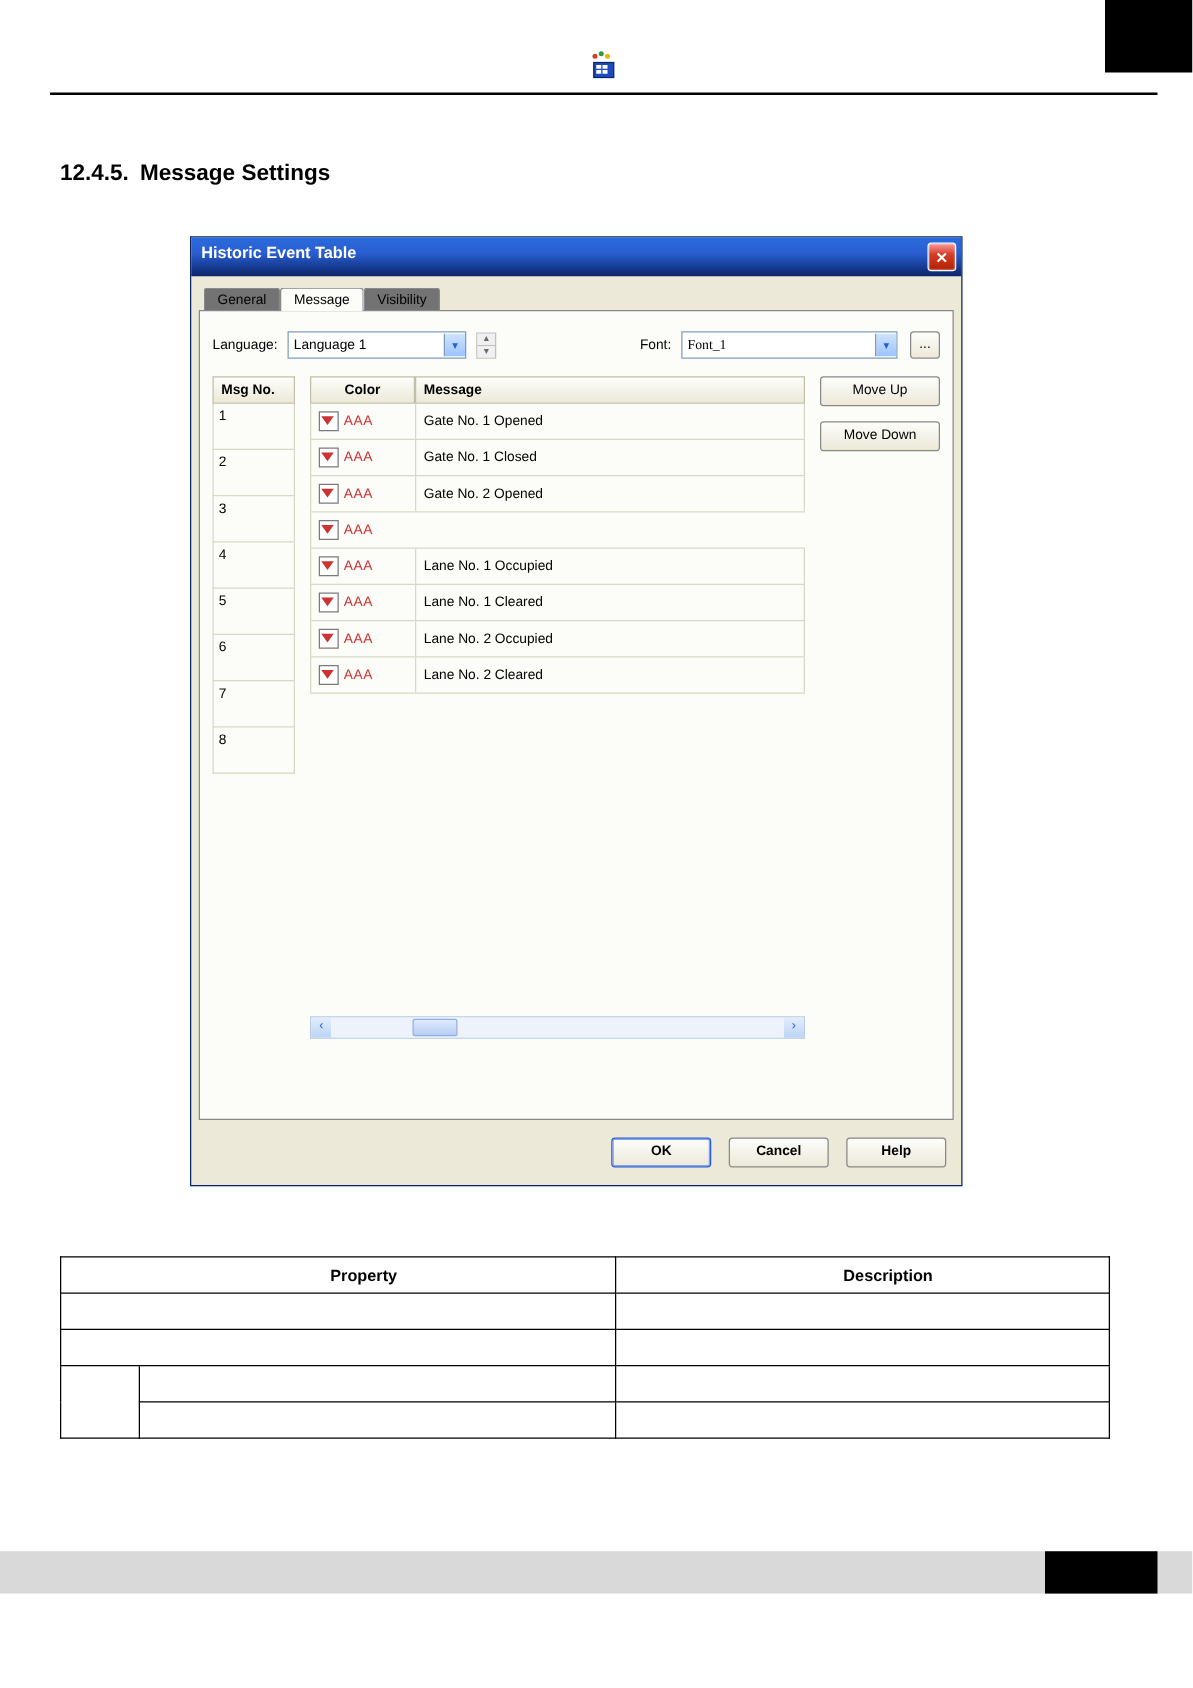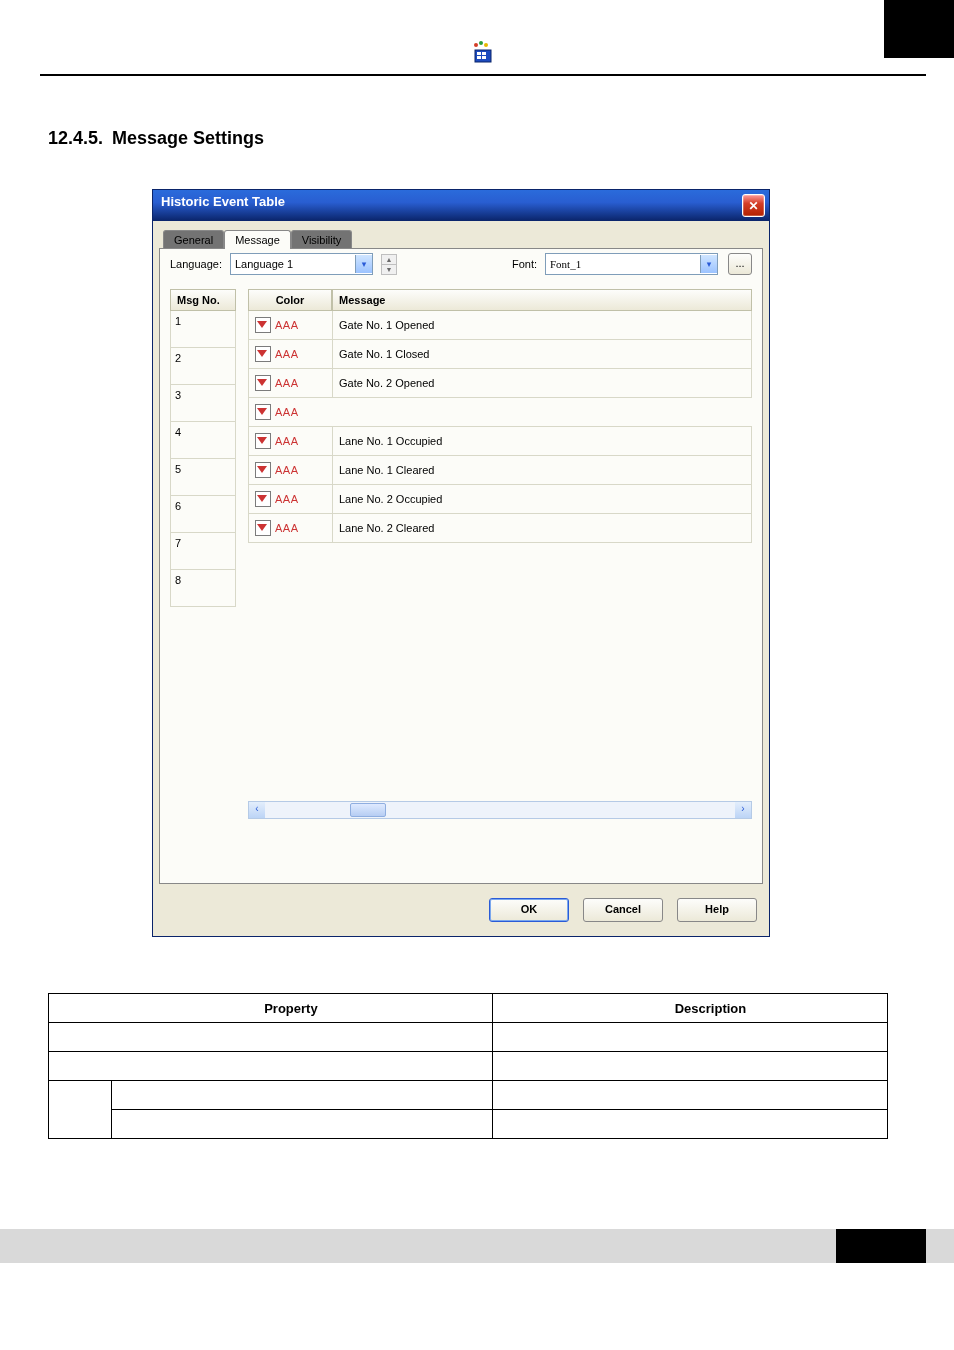--- a/index.html
+++ b/index.html
@@ -93,21 +93,21 @@
   .tab.inactive { background:#737373; }
   .tab.active {
     background:#fcfcf8;
     border-color:#888;
     font-weight: 400;
     z-index: 2;
   }
   .tab-panel {
     border: 1px solid #888;
     background:#fcfcf8;
-    padding: 4px 10px 10px 10px;
+    padding: 16px 10px 10px 10px;
     min-height: 620px;
     position: relative;
   }
 
   
   .row1 {
     display:flex;
     align-items: center;
     gap: 6px;
     margin-bottom: 14px;
@@ -438,20 +438,24 @@
 
             <div class="hscroll" style="margin-top:auto;">
               <div class="hs-btn">‹</div>
               <div class="hs-track">
                   <div class="hs-thumb"></div>
                 </div>
               <div class="hs-btn">›</div>
             </div>
           </div>
 
+          <div class="side-btns">
+            <div class="win-btn">Move Up</div>
+            <div class="win-btn">Move Down</div>
+          </div>
         </div>
       </div>
 
       <div class="dlg-footer">
         <div class="win-btn ok">OK</div>
         <div class="win-btn">Cancel</div>
         <div class="win-btn">Help</div>
       </div>
     </div>
   </div>

